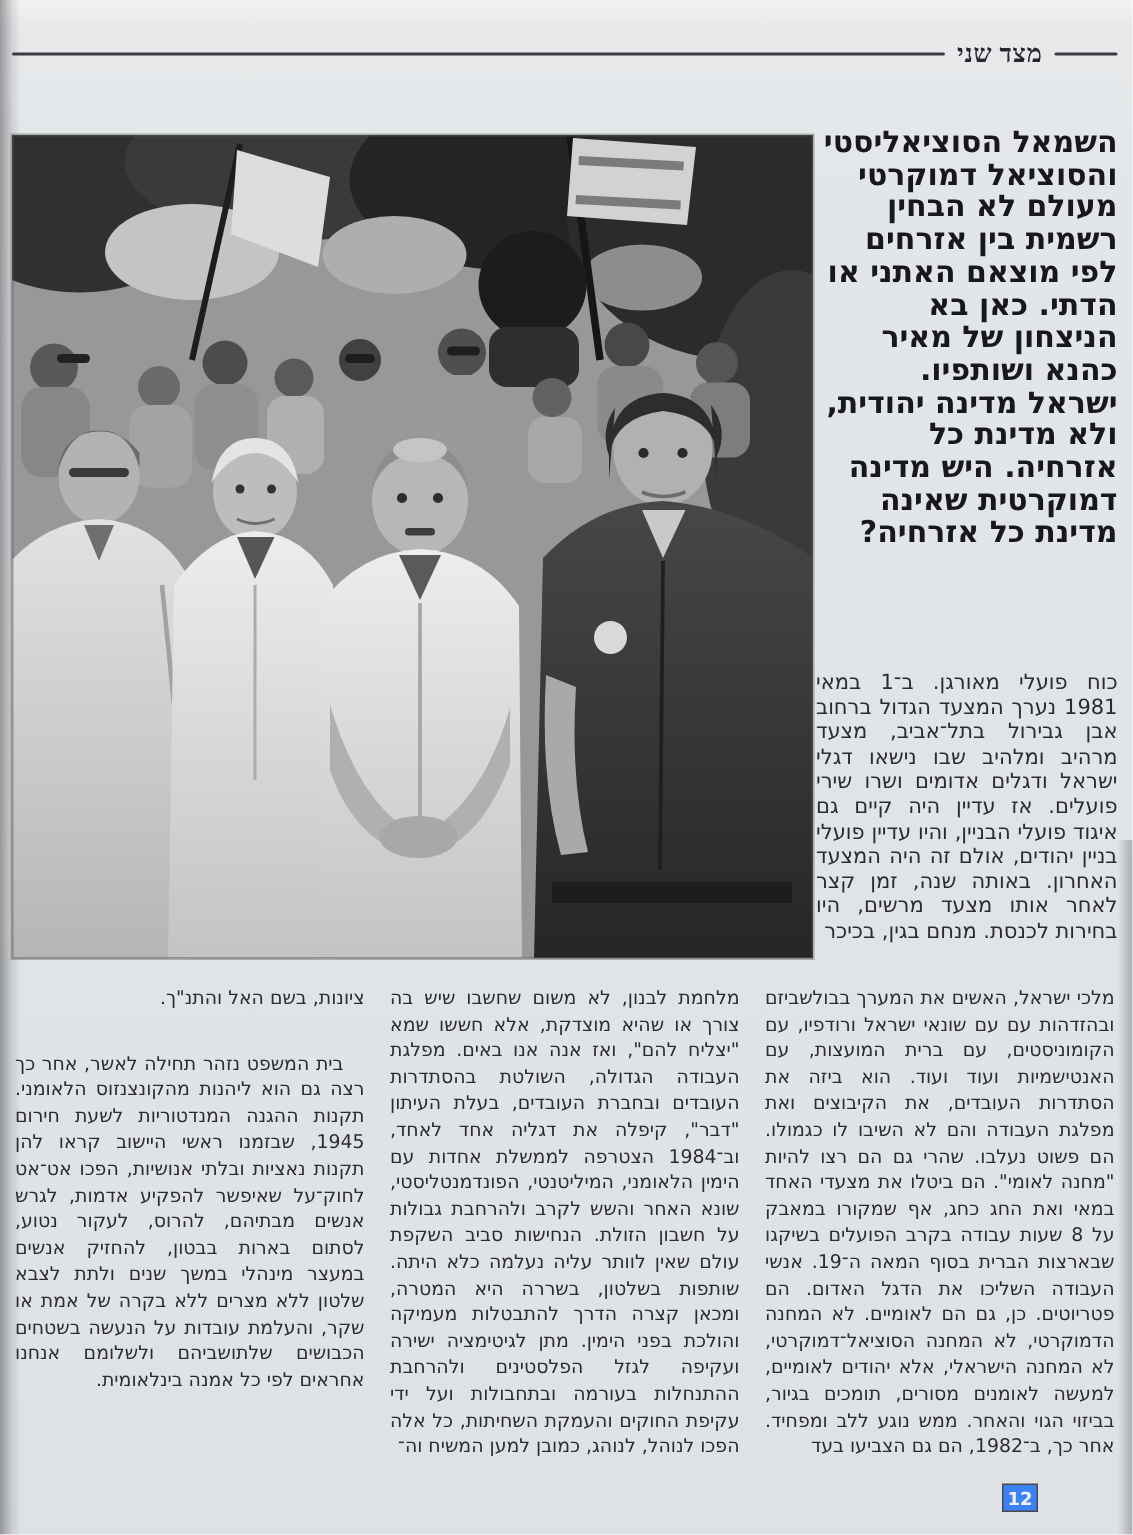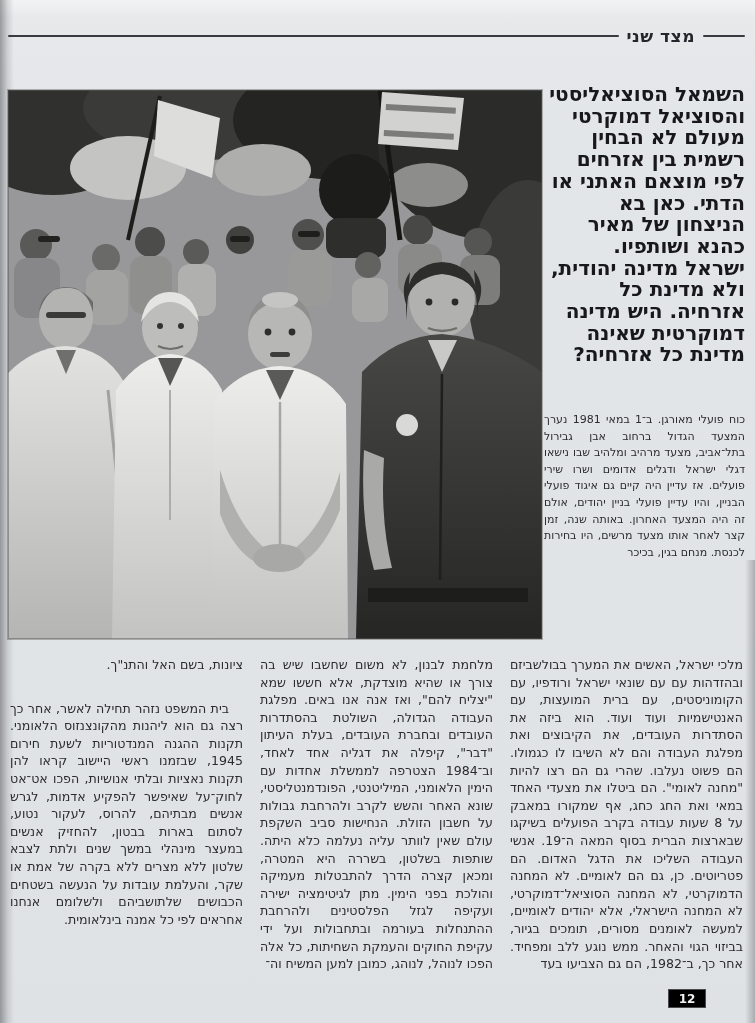--- a/index.html
+++ b/index.html
@@ -7,48 +7,48 @@
     width:755px;height:1023px;position:relative;overflow:hidden;
     background:linear-gradient(180deg,#f2f3f4 0px,#e7e9eb 18px,#e3e6e8 120px,#e1e4e6 600px,#dfe2e4 1023px);
     font-family:"DejaVu Sans",sans-serif;color:#2b2b31;direction:rtl;
   }
   .spine-shadow{position:absolute;left:0;top:0;width:14px;height:1023px;
     background:linear-gradient(90deg,rgba(35,35,40,.40),rgba(35,35,40,.12) 55%,rgba(35,35,40,0));pointer-events:none;}
   .edge-shadow{position:absolute;right:0;top:560px;width:10px;height:463px;
     background:linear-gradient(270deg,rgba(30,30,35,.28),rgba(30,30,35,0));pointer-events:none;}
 
   
-  .header{position:absolute;top:26px;left:8px;right:10px;display:flex;align-items:center;gap:8px;}
+  .header{position:absolute;top:26px;left:8px;right:10px;display:flex;align-items:center;gap:8px;font-family:Liberation Serif, serif;}
   .header .rule{height:2px;background:#3a3a40;border-radius:1px;}
   .header .rule.short{width:42px;}
   .header .rule.long{flex:1;}
   .header .label{font-weight:bold;font-size:17px;color:#26262c;white-space:nowrap;letter-spacing:.5px;}
 
   
   .photo{position:absolute;left:8px;top:90px;width:534px;height:549px;
     box-shadow:0 0 0 1px rgba(60,60,60,.35);overflow:hidden;background:#9b9b99;}
   .photo svg{display:block;}
 
   
   .headline{position:absolute;top:84px;right:10px;width:198px;
     font-size:20px;font-weight:bold;line-height:21.7px;text-align:right;color:#17171d;}
 
   
-  .col-right-top{position:absolute;top:412px;right:10px;width:201px;
-    font-size:11px;line-height:16.6px;text-align:justify;text-align-last:right;margin-left:48px;}
+  .col-right-top{position:absolute;top:447px;right:10px;width:201px;
+    font-size:14px;line-height:16.6px;text-align:justify;text-align-last:right;margin-left:48px;}
 
   
   .bottom-cols{position:absolute;top:656px;right:12px;left:10px;display:flex;gap:17px;}
   .bcol{flex:1;font-size:12.6px;line-height:17.6px;text-align:justify;text-align-last:right;}
   .bcol p{margin:0;}
   .bcol p + p{text-indent:14px;margin-top:26px;}
 
   
-  .page-badge{position:absolute;left:669px;top:990px;width:36px;height:17px;
-    background:#000000;color:#f2f2f2;font-size:12px;font-weight:bold;
+  .page-badge{position:absolute;left:669px;top:990px;width:22px;height:17px;
+    background:#3b82f6;color:#f2f2f2;font-size:12px;font-weight:bold;
     display:flex;align-items:center;justify-content:center;box-shadow:0 0 0 1px #4a4a4e;}
 </style>
 </head>
 <body>
 
 <div class="spine-shadow"></div>
 <div class="edge-shadow"></div>
 
 <div class="header">
   <div class="rule short"></div>

